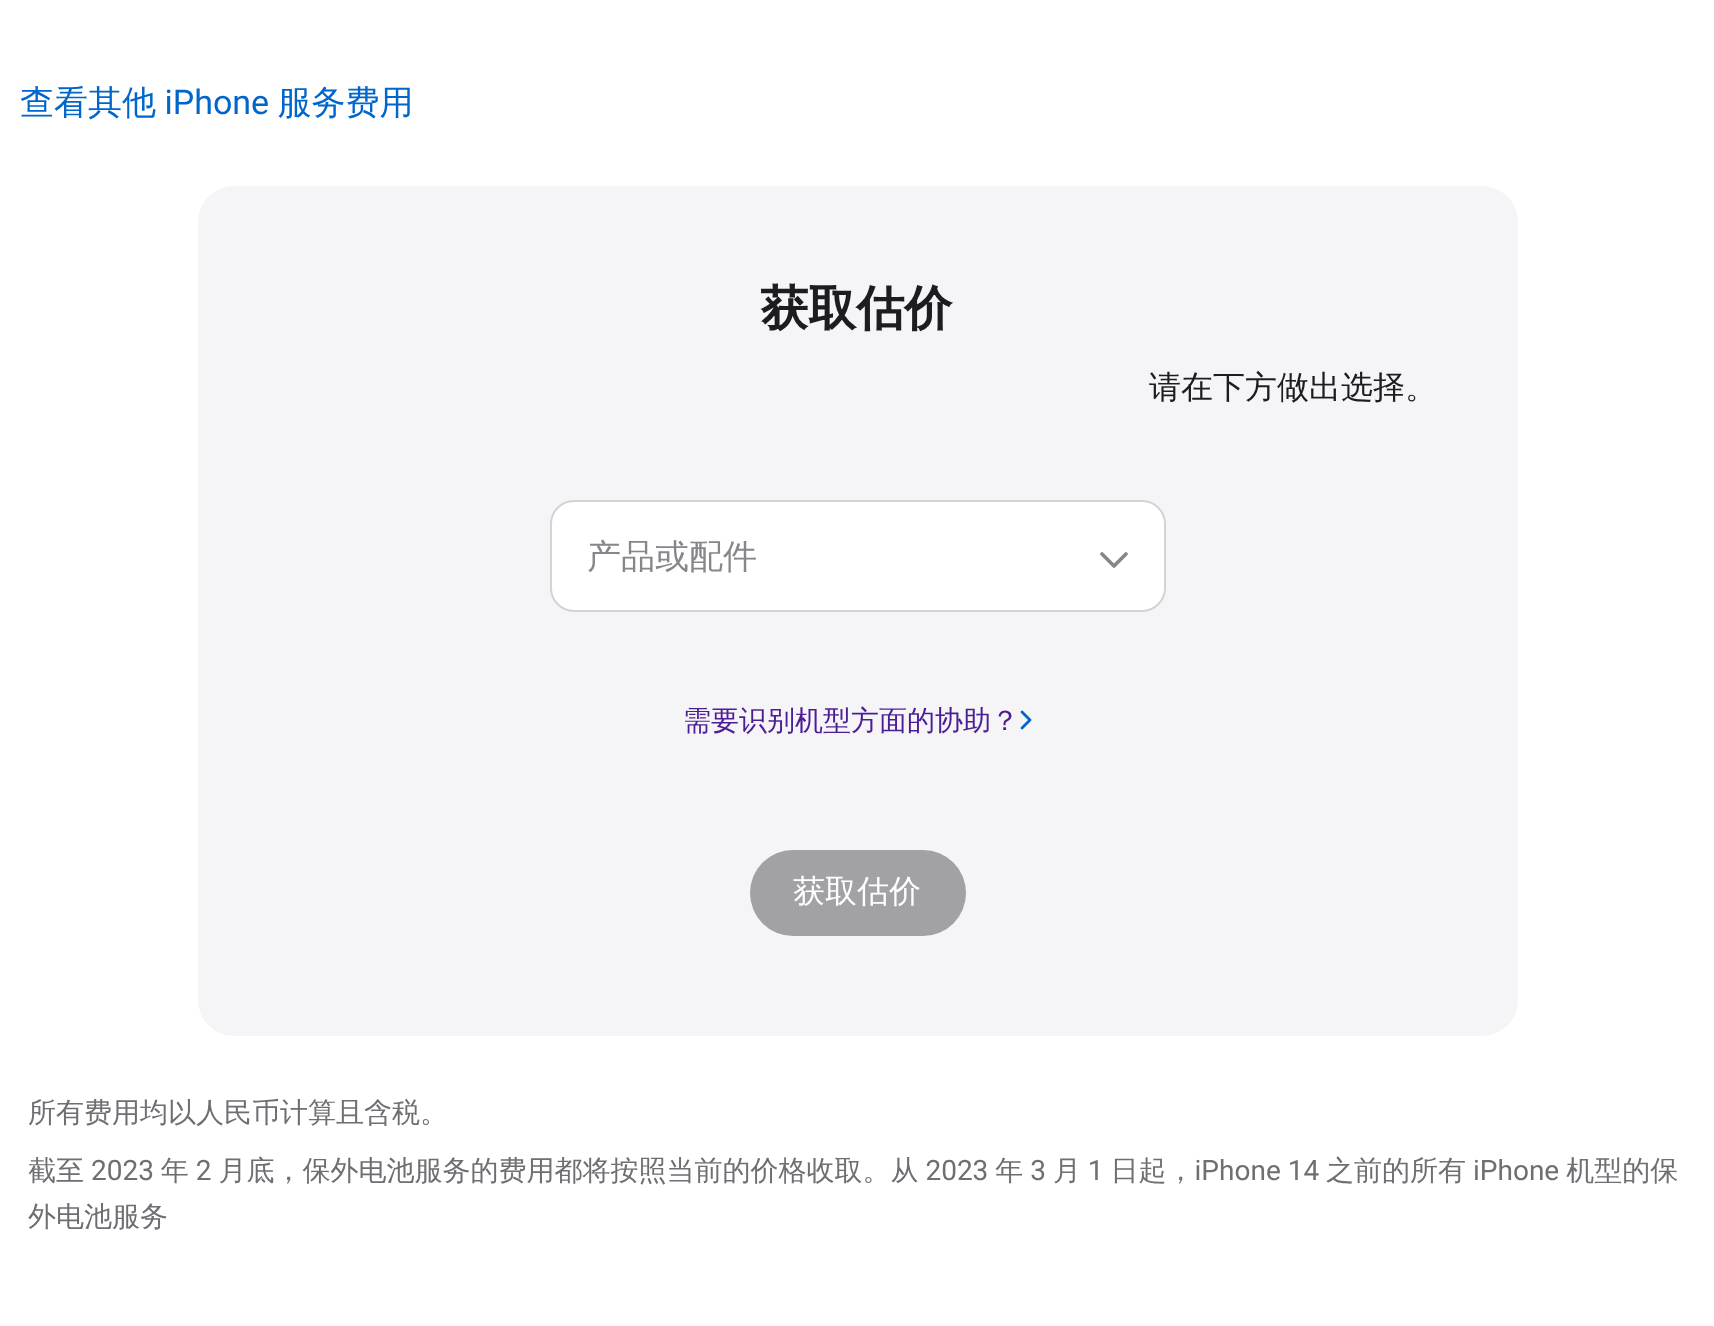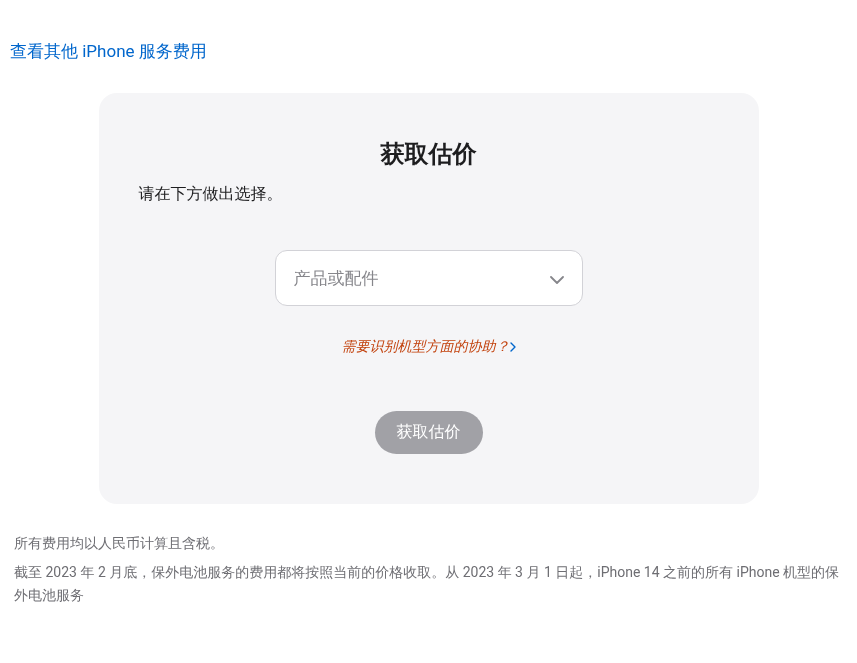--- a/index.html
+++ b/index.html
@@ -35,28 +35,28 @@
       padding: 45px 40px 50px 40px;
     }
     .card-title {
       text-align: center;
       font-size: 24px;
       font-weight: 600;
       color: #1d1d1f;
       margin-bottom: 14px;
     }
     .card-subtitle {
-      text-align: left;
+      text-align: right;
       font-size: 16px;
       color: #1d1d1f;
       margin-bottom: 45px;
     }
     .select-wrapper {
       width: 308px;
-      margin: 0 auto 30px auto;
+      margin: 0 auto 44px auto;
       position: relative;
     }
     .select-field {
       width: 100%;
       height: 56px;
       background: #ffffff;
       border: 1px solid #d2d2d7;
       border-radius: 12px;
       padding: 0 18px;
       display: flex;
@@ -69,27 +69,26 @@
       font-size: 17px;
     }
     .chevron-down {
       color: #86868b;
     }
     .help-link {
       text-align: center;
       margin-bottom: 55px;
     }
     .help-link a {
-      color: #c2410c;
+      color: #4c1d95;
       text-decoration: none;
       font-size: 14px;
       display: inline-flex;
       align-items: center;
       gap: 0;
-      font-style: italic;
     }
     .submit-btn {
       display: block;
       margin: 0 auto;
       background: #a1a1a6;
       color: #ffffff;
       border: none;
       border-radius: 22px;
       padding: 11px 22px;
       font-size: 16px;

